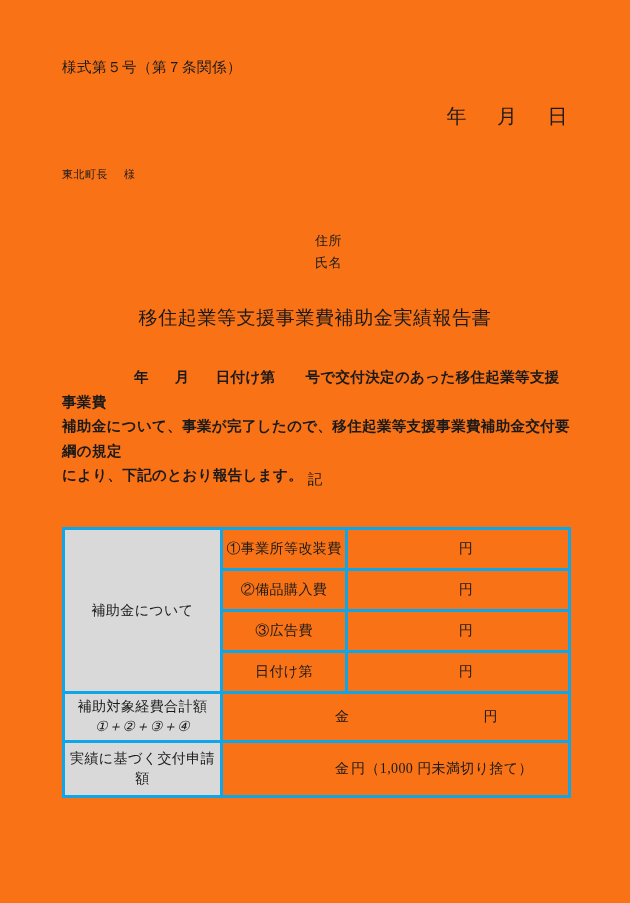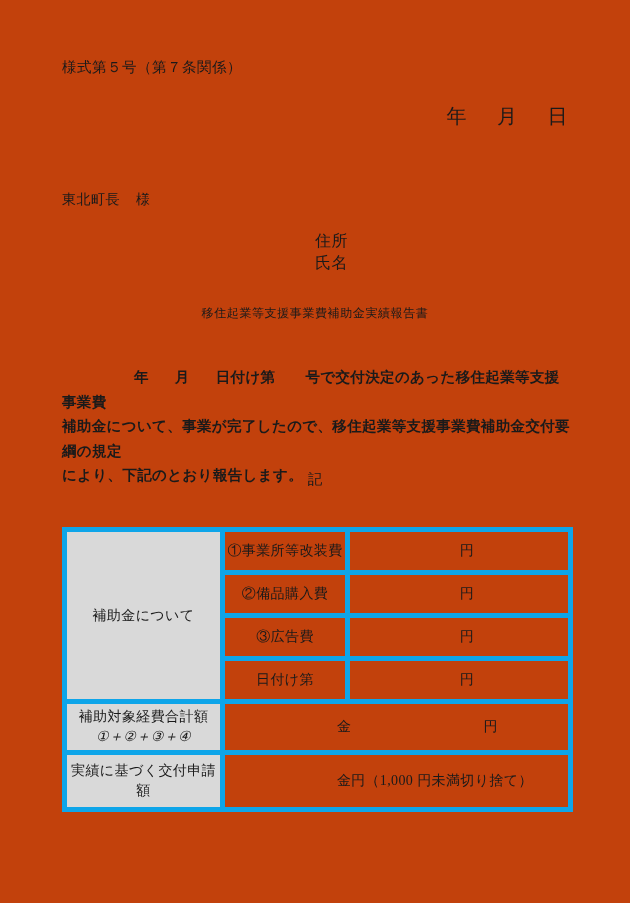--- a/index.html
+++ b/index.html
@@ -9,21 +9,21 @@
   }
   body {
     font-family: "Liberation Serif", "DejaVu Serif", serif;
     color: #1a1a1a;
     -webkit-font-smoothing: antialiased;
   }
   .page {
     position: relative;
     width: 630px;
     height: 903px;
-    background: #c2410c;
+    background: #f97316;
     overflow: hidden;
     box-sizing: border-box;
   }
 
   
   .form-no {
     position: absolute;
     left: 62px;
     top: 58px;
     font-size: 14.5px;
@@ -37,45 +37,44 @@
     font-size: 20px;
     white-space: nowrap;
     letter-spacing: 0.5px;
   }
   .date-line .gap { display: inline-block; width: 30px; }
 
   .addressee {
     position: absolute;
     left: 62px;
     top: 167px;
-    font-size: 14px;
-    white-space: nowrap;
-    letter-spacing: 0.5px;
-    margin-top: 24px;
+    font-size: 11px;
+    white-space: nowrap;
+    letter-spacing: 0.5px;
   }
   .addressee .gap { display: inline-block; width: 16px; }
 
   
   .applicant {
     position: absolute;
     left: 315px;
     top: 230px;
-    font-size: 16px;
+    font-size: 13px;
     line-height: 22px;
     letter-spacing: 0.5px;
   }
 
   
   .doc-title {
     position: absolute;
     left: 0;
     right: 0;
     top: 305px;
     text-align: center;
-    font-size: 12px;
+    font-size: 19px;
     letter-spacing: 0.6px;
     white-space: nowrap;
   }
 
   
   .body-text {
     position: absolute;
     left: 62px;
     top: 365px;
     width: 508px;
@@ -105,21 +104,21 @@
     top: 527px;
     width: 506px;
   }
   table.form-table {
     border-collapse: collapse;
     width: 100%;
     table-layout: fixed;
     font-size: 14px;
   }
   table.form-table td {
-    border: 5px solid #0ea5e9;
+    border: 3px solid #0ea5e9;
     padding: 0;
     vertical-align: middle;
     letter-spacing: 0.4px;
   }
   .col-a { width: 158px; }
   .col-b { width: 125px; }
   .col-c { width: 223px; }
 
   td.hdr {
     background: #d9d9d9;

